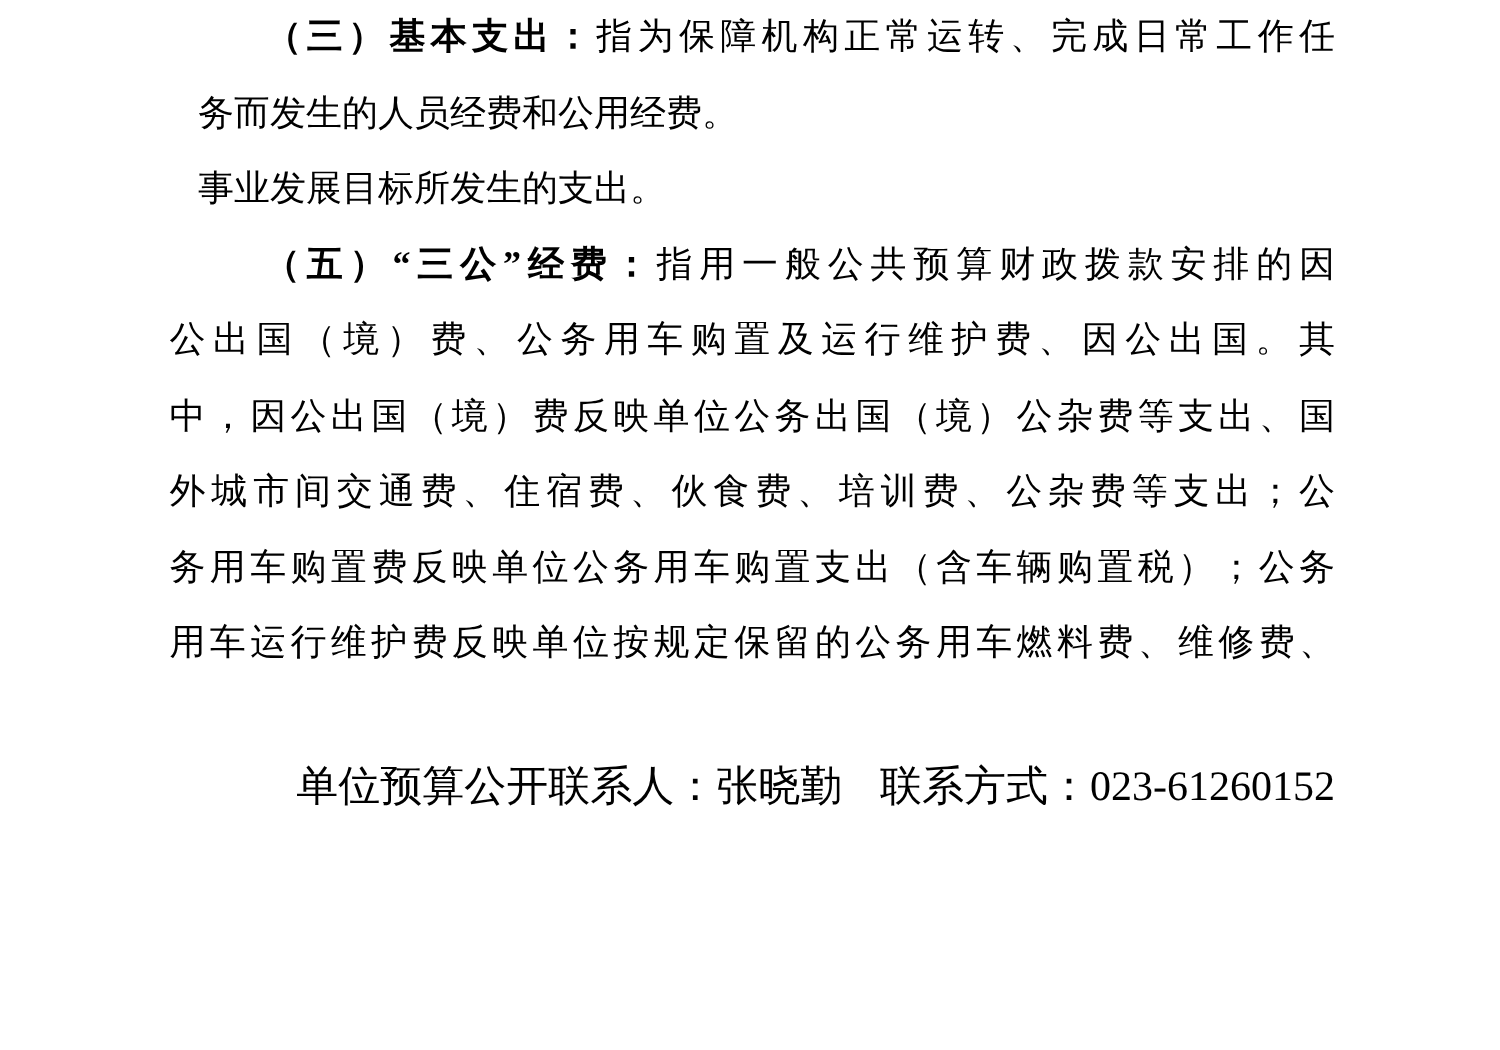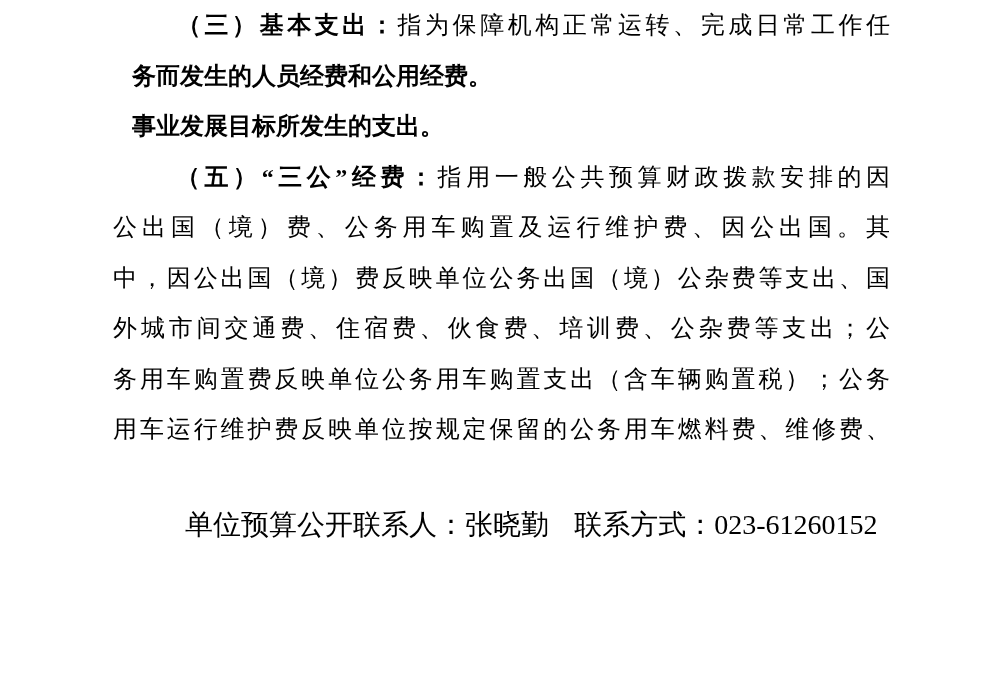--- a/index.html
+++ b/index.html
@@ -36,34 +36,33 @@
     margin-left: 19px;
     width: 758px;
   }
   .line.p3 {
     margin-left: 0;
     width: 777px;
   }
   .line.flush {
     text-align: right;
     text-align-last: left;
-    font-weight: bold;
     -moz-text-align-last: left;
   }
   .line.indent.p12 { text-indent: 45px; }
   .line.indent.p3  { text-indent: 63px; }
   .b { font-weight: bold; }
   .footer {
     margin-top: 45px;
     margin-left: 72px;
     height: 50.5px;
     line-height: 50.5px;
     font-size: 28px;
     white-space: nowrap;
-    text-align: left;
+    text-align: right;
   }
   .footer .phone-label { margin-left: 0.9em; }
 </style>
 </head>
 <body>
 
 <div class="doc">
   <div id="paragraphs">
       <div class="line p12 indent"><span class="b">（三）基本支出：</span>指为保障机构正常运转、完成日常工作任</div>
       <div class="line p12 flush">务而发生的人员经费和公用经费。</div>

